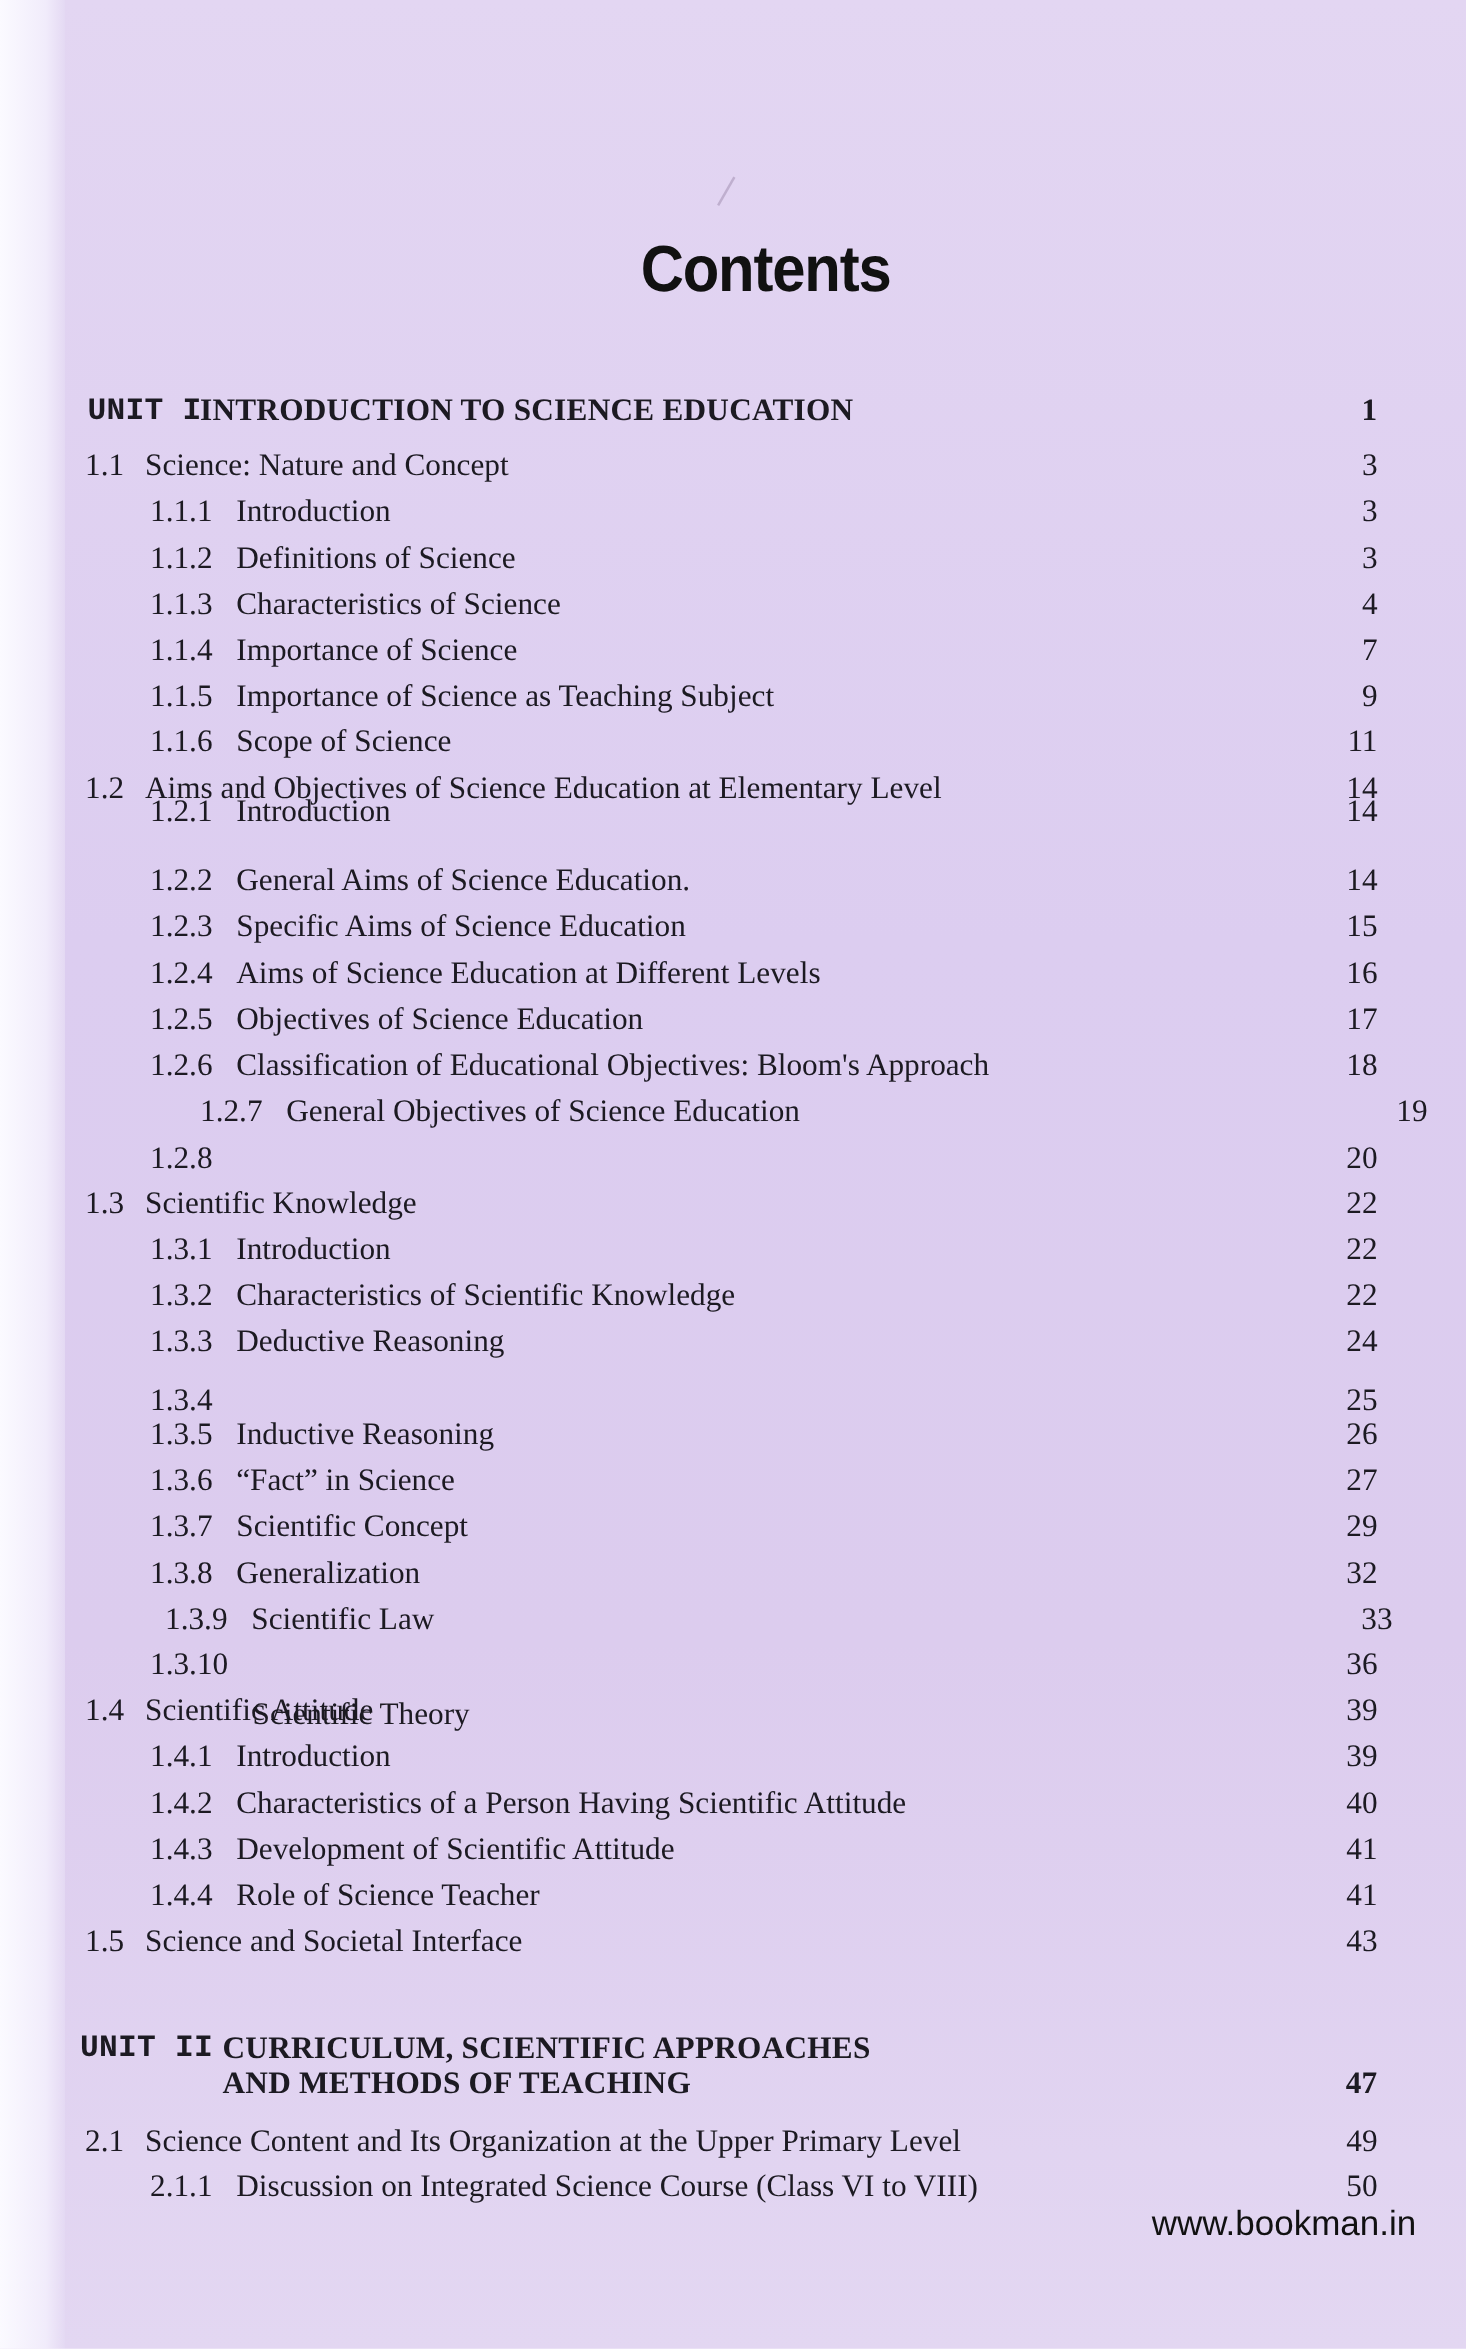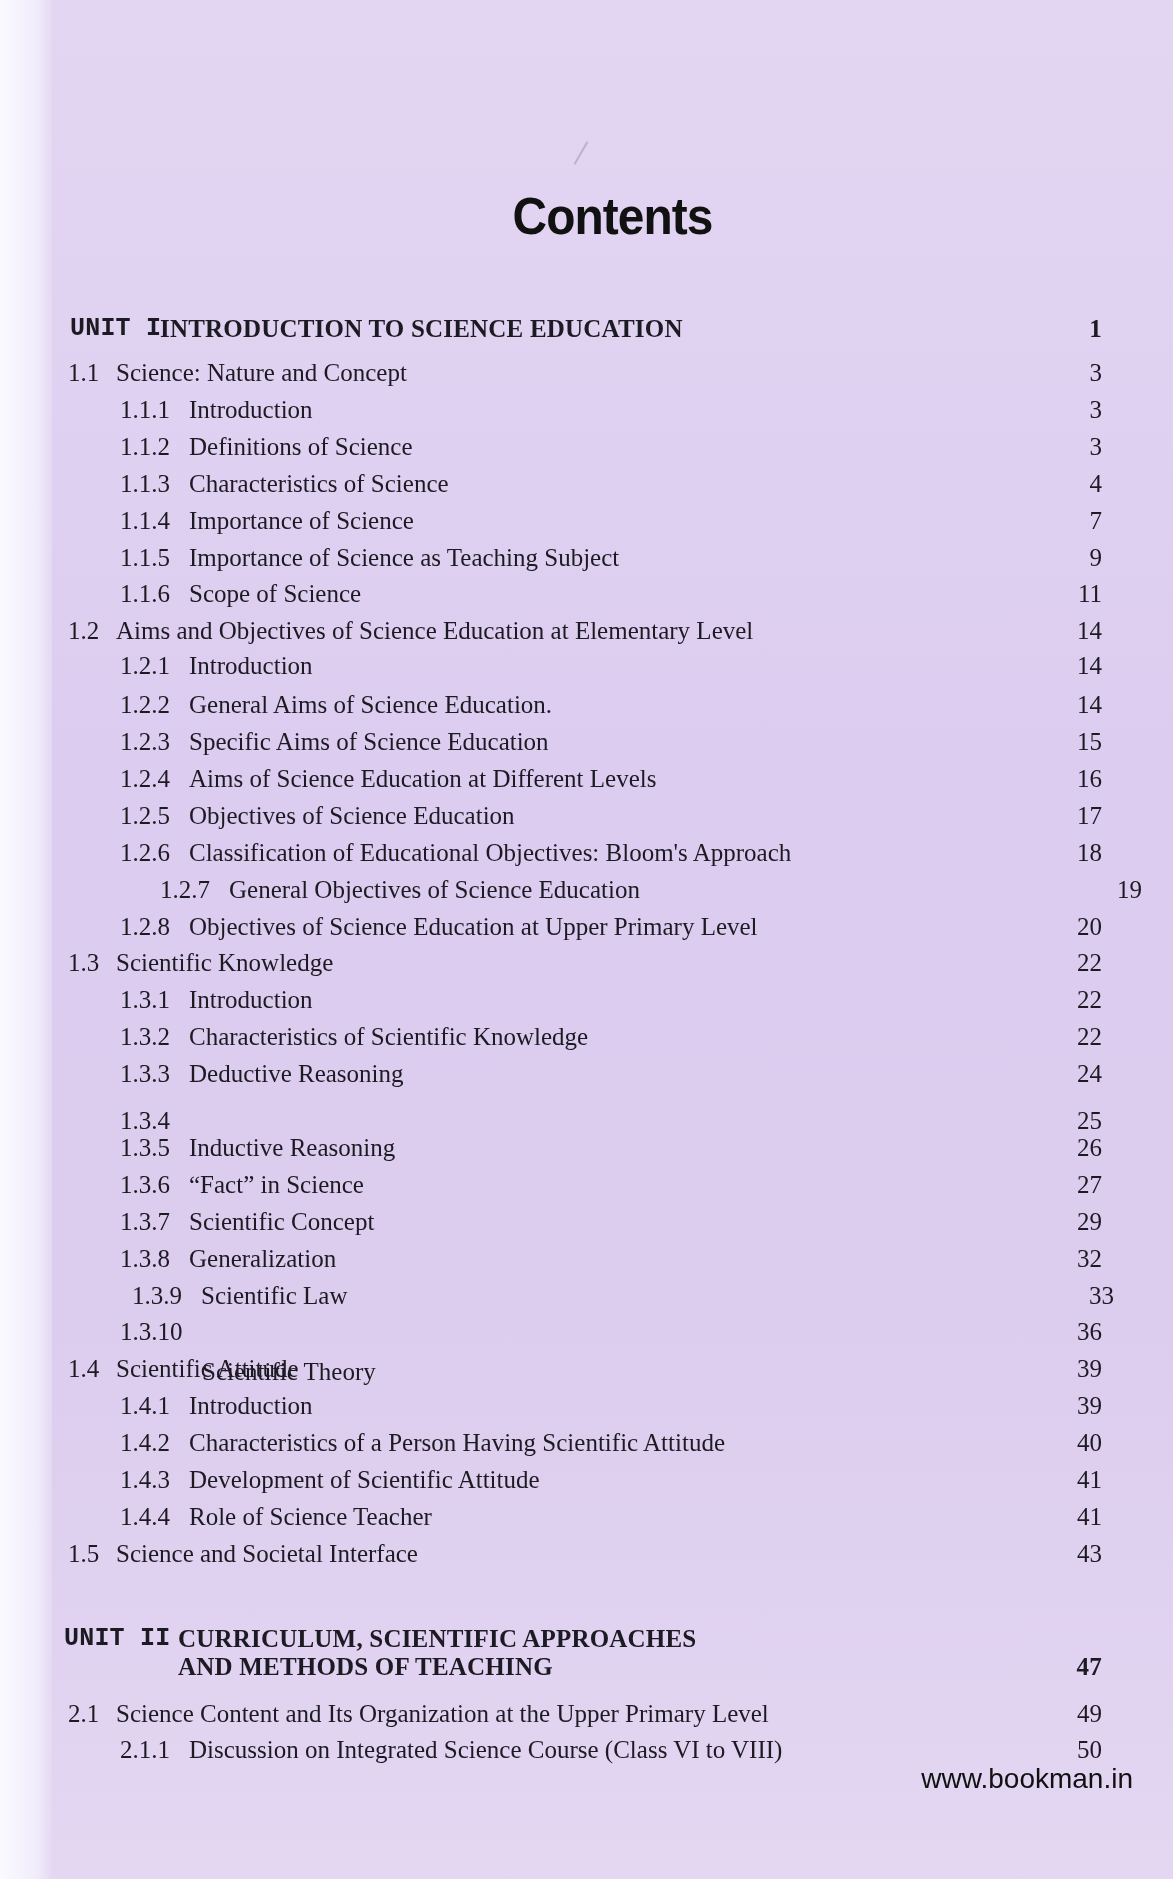--- a/index.html
+++ b/index.html
@@ -93,21 +93,21 @@
       <div class="row lvl2" style="top: 577.4px;">
         <span class="num">1.1.6</span>
         <span class="label">Scope of Science</span>
         <span class="page-no">11</span>
       </div>
       <div class="row lvl1" style="top: 614.3px;">
         <span class="num">1.2</span>
         <span class="label">Aims and Objectives of Science Education at Elementary Level</span>
         <span class="page-no">14</span>
       </div>
-      <div class="row lvl2" style="top: 649px;">
+      <div class="row lvl2" style="top: 633px;">
         <span class="num">1.2.1</span>
         <span class="label">Introduction</span>
         <span class="page-no">14</span>
       </div>
       <div class="row lvl2" style="top: 688.1px;">
         <span class="num">1.2.2</span>
         <span class="label">General Aims of Science Education.</span>
         <span class="page-no">14</span>
       </div>
       <div class="row lvl2" style="top: 725px;">
@@ -130,21 +130,20 @@
         <span class="label">Classification of Educational Objectives: Bloom's Approach</span>
         <span class="page-no">18</span>
       </div>
       <div class="row lvl2" style="top: 872.6px; margin-left: 40px;">
         <span class="num">1.2.7</span>
         <span class="label">General Objectives of Science Education</span>
         <span class="page-no">19</span>
       </div>
       <div class="row lvl2" style="top: 909.5px;">
         <span class="num">1.2.8</span>
-        <span class="label">Objectives of Science Education at Upper Primary Level</span>
         <span class="page-no">20</span>
       </div>
       <div class="row lvl1" style="top: 946.4px;">
         <span class="num">1.3</span>
         <span class="label">Scientific Knowledge</span>
         <span class="page-no">22</span>
       </div>
       <div class="row lvl2" style="top: 983.3px;">
         <span class="num">1.3.1</span>
         <span class="label">Introduction</span>

